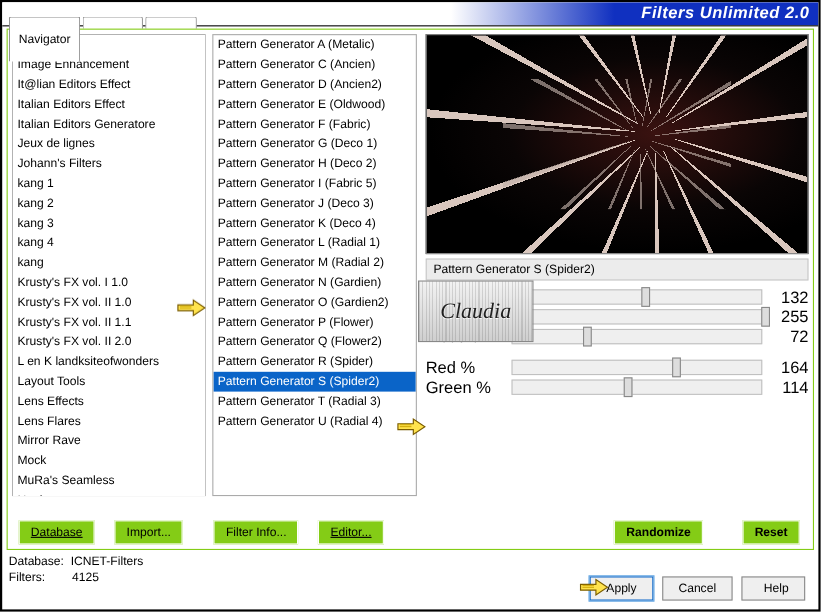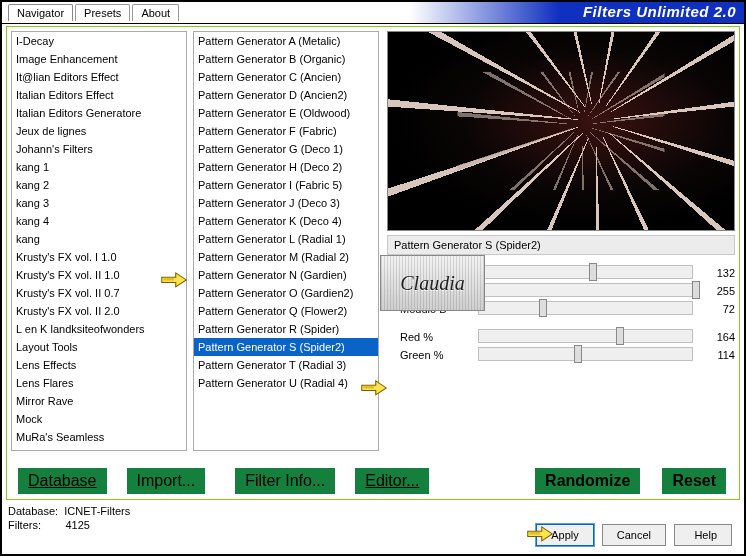--- a/index.html
+++ b/index.html
@@ -1,49 +1,49 @@
 <!DOCTYPE html>
 <html><head>
 <meta charset="utf-8">
 <style>
   * { box-sizing: border-box; }
   html, body { margin: 0; padding: 0; }
   body { font-family: "Segoe UI", Tahoma, Arial, sans-serif; font-size: 11px; color: #000; background: #fff; width: 746px; height: 556px; border: 2px solid #000; position: relative; overflow: hidden; }
   .header { height: 22px; background: linear-gradient(to right, #fff 0%, #fff 55%, #1030c0 75%, #1030c0 100%); border-bottom: 1px solid #000; position: relative; }
   .title { position: absolute; right: 8px; top: 1px; font-weight: bold; font-style: italic; font-size: 15px; color: #fff; letter-spacing: .5px; }
   .tabs { position: absolute; left: 6px; top: 2px; display: flex; }
-  .tab { padding: 2px 8px; border: 1px solid #999; border-bottom: none; background: #fff; margin-right: 2px; border-radius: 2px 2px 0 0; font-size: 11px; }
+  .tab { padding: 14px 8px; border: 1px solid #999; border-bottom: none; background: #fff; margin-right: 2px; border-radius: 2px 2px 0 0; font-size: 11px; margin-top: 11px; }
   .tab.active { background: #fff; border-color:#888; position:relative; z-index:2;}
   .content { position: absolute; top: 24px; left: 4px; right: 4px; bottom: 54px; border:1px solid #84cc16; background:#fff; padding:4px; }
   .cols { display: flex; height: 420px; }
   .listbox { border: 1px solid #aaa; background:#fff; overflow-y: scroll; overflow-x:hidden; font-size: 11px; line-height: 18px; }
   .list1 { width: 176px; height: 100%; margin-right:6px; }
   .list2 { width: 186px; height: 100%; margin-right:8px; }
   .listitem { padding: 0 4px; white-space: nowrap; overflow: hidden; text-overflow: ellipsis; cursor: default; }
   .listitem.selected { background: #0a64c8; color:#fff; }
   .right { flex: 1; display:flex; flex-direction:column; }
   .preview { width: 100%; height: 200px; background: radial-gradient(ellipse at 60% 45%, #3a1210 0%, #0a0505 45%, #000 70%), #000; border:1px solid #888; position:relative; overflow:hidden;}
   .preview::before, .preview::after { content:""; position:absolute; inset:0; background:
       repeating-conic-gradient(from 10deg at 60% 45%, rgba(240,220,210,.9) 0deg 2deg, transparent 2deg 24deg);
       mask: radial-gradient(circle at 60% 45%, transparent 0 18px, #000 18px);
   }
   .preview::after{ filter: blur(.4px) brightness(.8); transform: scale(.6); opacity:.7;}
   .pname-row { margin-top:4px; background:#ececec; border:1px solid #c8c8c8; padding:3px 6px; font-size:11px;}
   .sliders { margin-top:6px; flex:1; }
-  .srow { display:flex; align-items:flex-end; font-size:11px; height:18px;margin-left:13px; }
+  .srow { display:flex; align-items:center; font-size:15px; height:18px; }
   .srow .lbl { width: 70px;}
   .srow .track { flex:1; height:14px; border:1px solid #c0c0c0; background:#efefef; position:relative; margin:0 8px;}
   .srow .thumb { position:absolute; top:-3px; width:8px; height:18px; background:#ddd; border:1px solid #888; }
   .srow .val { width:34px; text-align:right;}
   .sep { height:10px; }
   .btnrow { display:flex; gap:18px; padding:6px 4px 2px 4px; }
-  .sbtn { border:1px solid #fff; background:#15803d; padding:4px 10px; font-size:16px; font-weight:bold; cursor:pointer; }
+  .sbtn { border:1px solid #fff; background:#84cc16; padding:4px 10px; font-size:11px; font-weight:bold; cursor:pointer; }
   .sbtn.under { text-decoration: underline; text-underline-offset:1px; font-weight:normal;}
   .sbtn.plain { font-weight:normal;}
-  .right-btns { position:absolute; right:12px; bottom:4px; display:flex; gap:20px;justify-content:space-between; }
+  .right-btns { position:absolute; right:12px; bottom:4px; display:flex; gap:36px;justify-content:space-between; }
   .footer { position:absolute; left:6px; right:6px; bottom:4px; height:46px; }
   .statline { font-size:11px; line-height:14px; }
   .mainbtns { position:absolute; right:6px; bottom:4px; display:flex; gap:8px; }
   .btn { border:1px solid #888; background:#efefef; padding:4px 14px; font-size:11px; cursor:pointer; min-width:58px; text-align:right;}
   .btn.primary { border:1px solid #0a64c8; outline:1px solid #5aa0e0; }
   
   .pointer { position:absolute; width:28px; height:22px; pointer-events:none; z-index:50;}
   .pointer svg { width:100%; height:100%; }
   
   .listbox::-webkit-scrollbar { width:16px; }
@@ -75,47 +75,47 @@
         <div class="listitem">Italian Editors Generatore</div>
         <div class="listitem">Jeux de lignes</div>
         <div class="listitem">Johann's Filters</div>
         <div class="listitem">kang 1</div>
         <div class="listitem">kang 2</div>
         <div class="listitem">kang 3</div>
         <div class="listitem">kang 4</div>
         <div class="listitem">kang</div>
         <div class="listitem">Krusty's FX vol. I 1.0</div>
         <div class="listitem">Krusty's FX vol. II 1.0</div>
-        <div class="listitem">Krusty's FX vol. II 0.7</div>
+        <div class="listitem">Krusty's FX vol. II 1.1</div>
         <div class="listitem">Krusty's FX vol. II 2.0</div>
         <div class="listitem">L en K landksiteofwonders</div>
         <div class="listitem">Layout Tools</div>
         <div class="listitem">Lens Effects</div>
         <div class="listitem">Lens Flares</div>
         <div class="listitem">Mirror Rave</div>
         <div class="listitem">Mock</div>
         <div class="listitem">MuRa's Seamless</div>
         <div class="listitem">Neology</div>
       </div>
     <div class="listbox list2" id="list2">
         <div class="listitem">Pattern Generator A (Metalic)</div>
-        <div class="listitem">Pattern Generator B (Organic)</div>
         <div class="listitem">Pattern Generator C (Ancien)</div>
         <div class="listitem">Pattern Generator D (Ancien2)</div>
         <div class="listitem">Pattern Generator E (Oldwood)</div>
         <div class="listitem">Pattern Generator F (Fabric)</div>
         <div class="listitem">Pattern Generator G (Deco 1)</div>
         <div class="listitem">Pattern Generator H (Deco 2)</div>
         <div class="listitem">Pattern Generator I (Fabric 5)</div>
         <div class="listitem">Pattern Generator J (Deco 3)</div>
         <div class="listitem">Pattern Generator K (Deco 4)</div>
         <div class="listitem">Pattern Generator L (Radial 1)</div>
         <div class="listitem">Pattern Generator M (Radial 2)</div>
         <div class="listitem">Pattern Generator N (Gardien)</div>
         <div class="listitem">Pattern Generator O (Gardien2)</div>
+        <div class="listitem">Pattern Generator P (Flower)</div>
         <div class="listitem">Pattern Generator Q (Flower2)</div>
         <div class="listitem">Pattern Generator R (Spider)</div>
         <div class="listitem selected">Pattern Generator S (Spider2)</div>
         <div class="listitem">Pattern Generator T (Radial 3)</div>
         <div class="listitem">Pattern Generator U (Radial 4)</div>
       </div>
     <div class="right">
       <div class="preview"></div>
       <div class="pname-row">Pattern Generator S (Spider2)</div>
       <div class="sliders" id="sliders">

